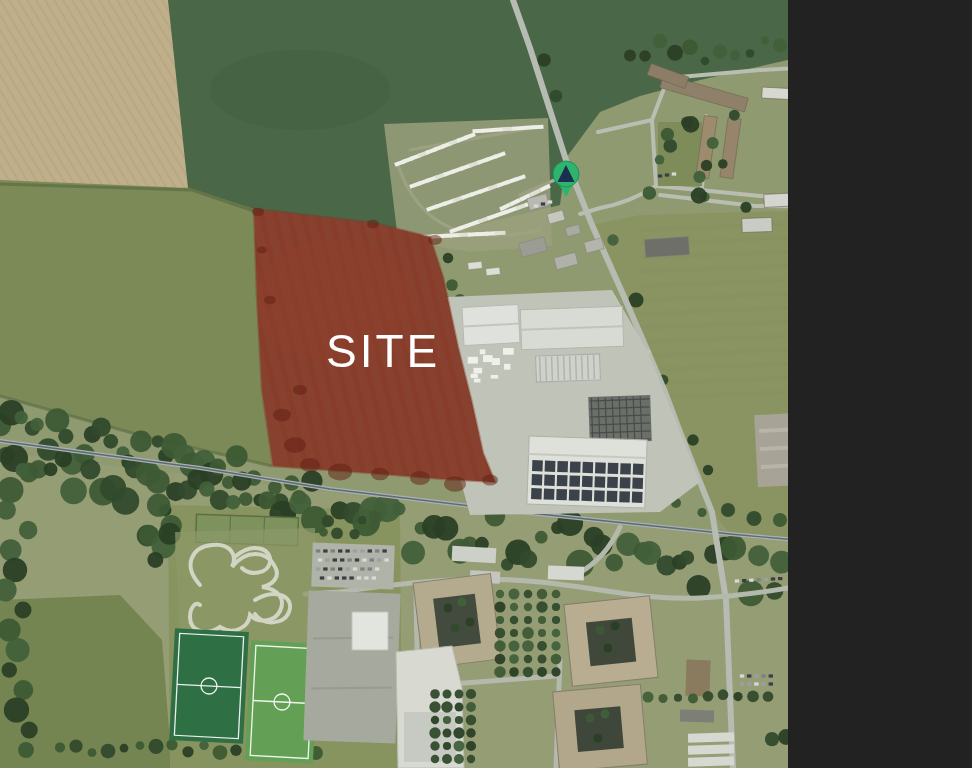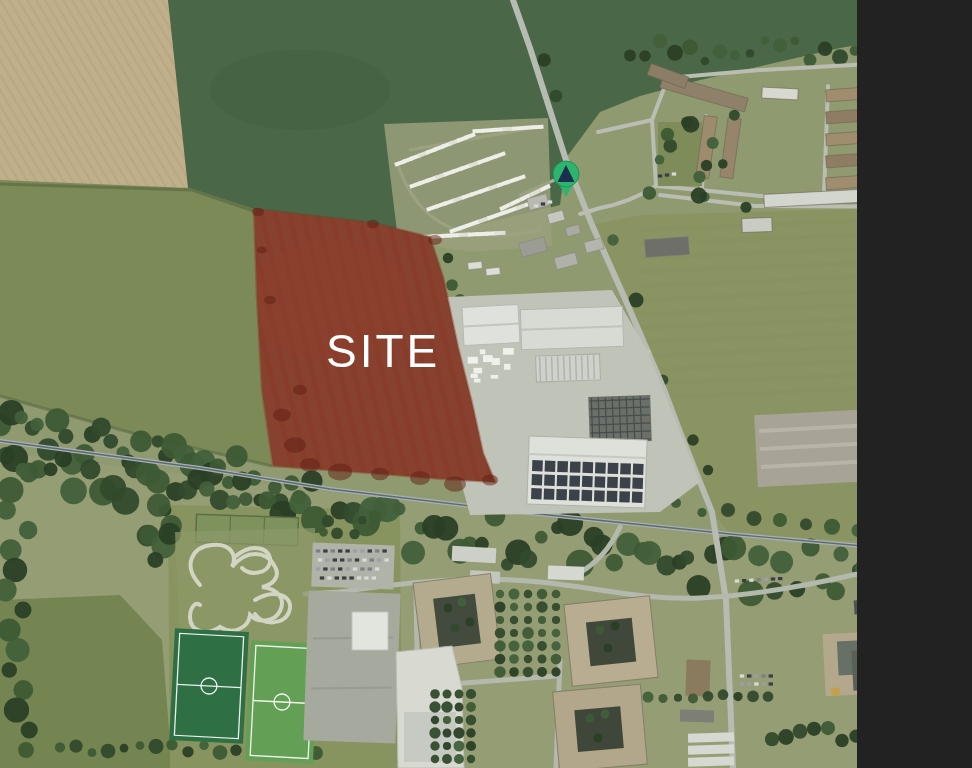--- a/index.html
+++ b/index.html
@@ -1,16 +1,16 @@
 <!DOCTYPE html>
 <html><head>
 <meta charset="utf-8">
 <style>
   html,body{margin:0;padding:0;background:#222;}
-  .stage{position:relative;width:857px;height:768px;overflow:hidden;background:#c4b5fd;
+  .stage{position:relative;width:788px;height:768px;overflow:hidden;background:#c4b5fd;
          font-family:"Liberation Sans",sans-serif;}
   .stage svg{position:absolute;left:0;top:0;display:block;}
   .site-label{fill:#ffffff;font-size:46px;letter-spacing:3px;font-family:"Liberation Sans",sans-serif;font-weight:400;}
   .soft{filter:blur(.35px);}
 </style>
 </head>
 <body>
 
 <div class="stage">
 <svg viewBox="0 0 972 768" width="972" height="768">

